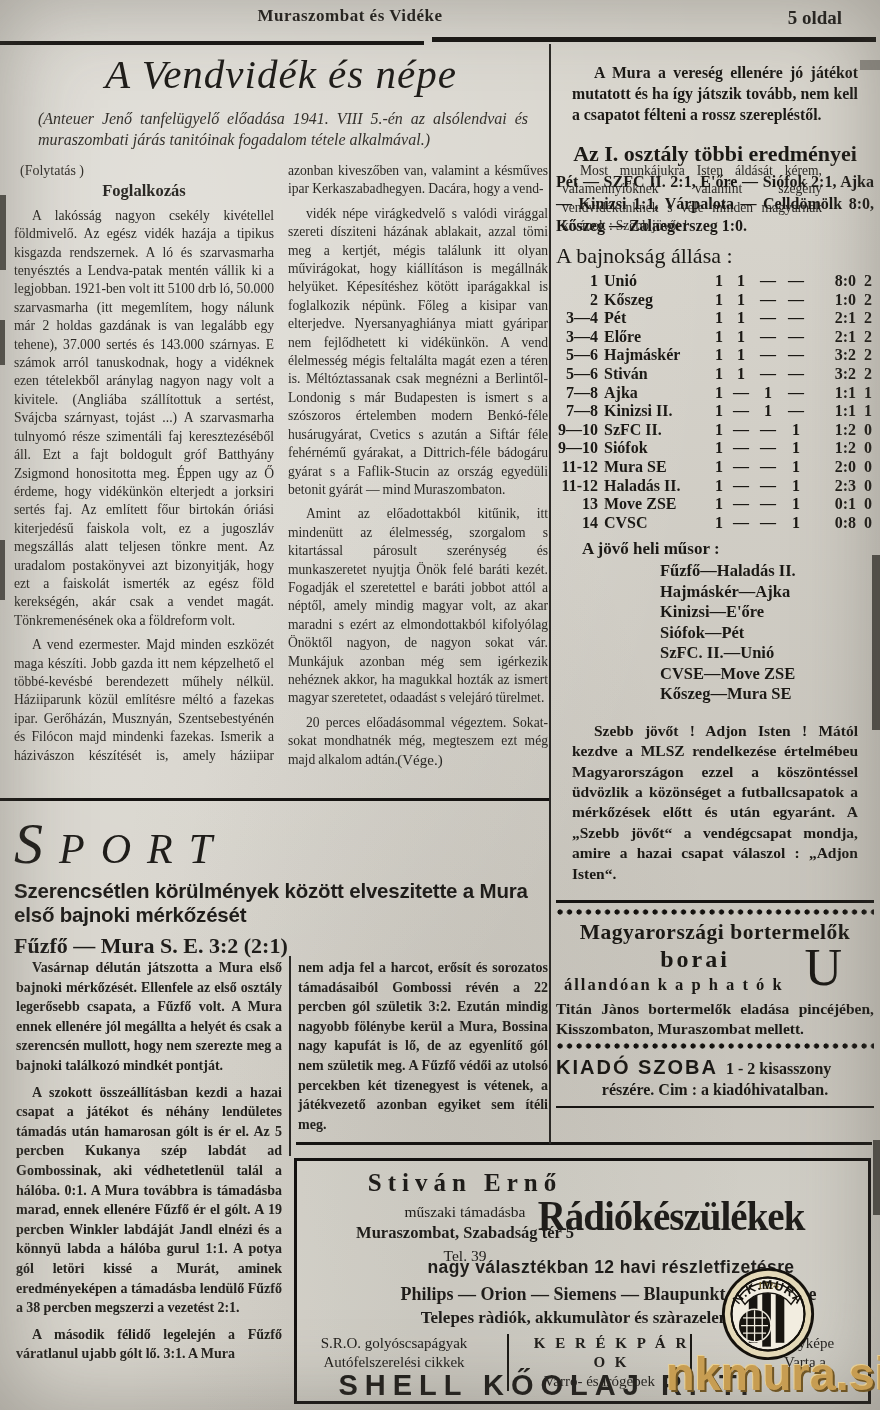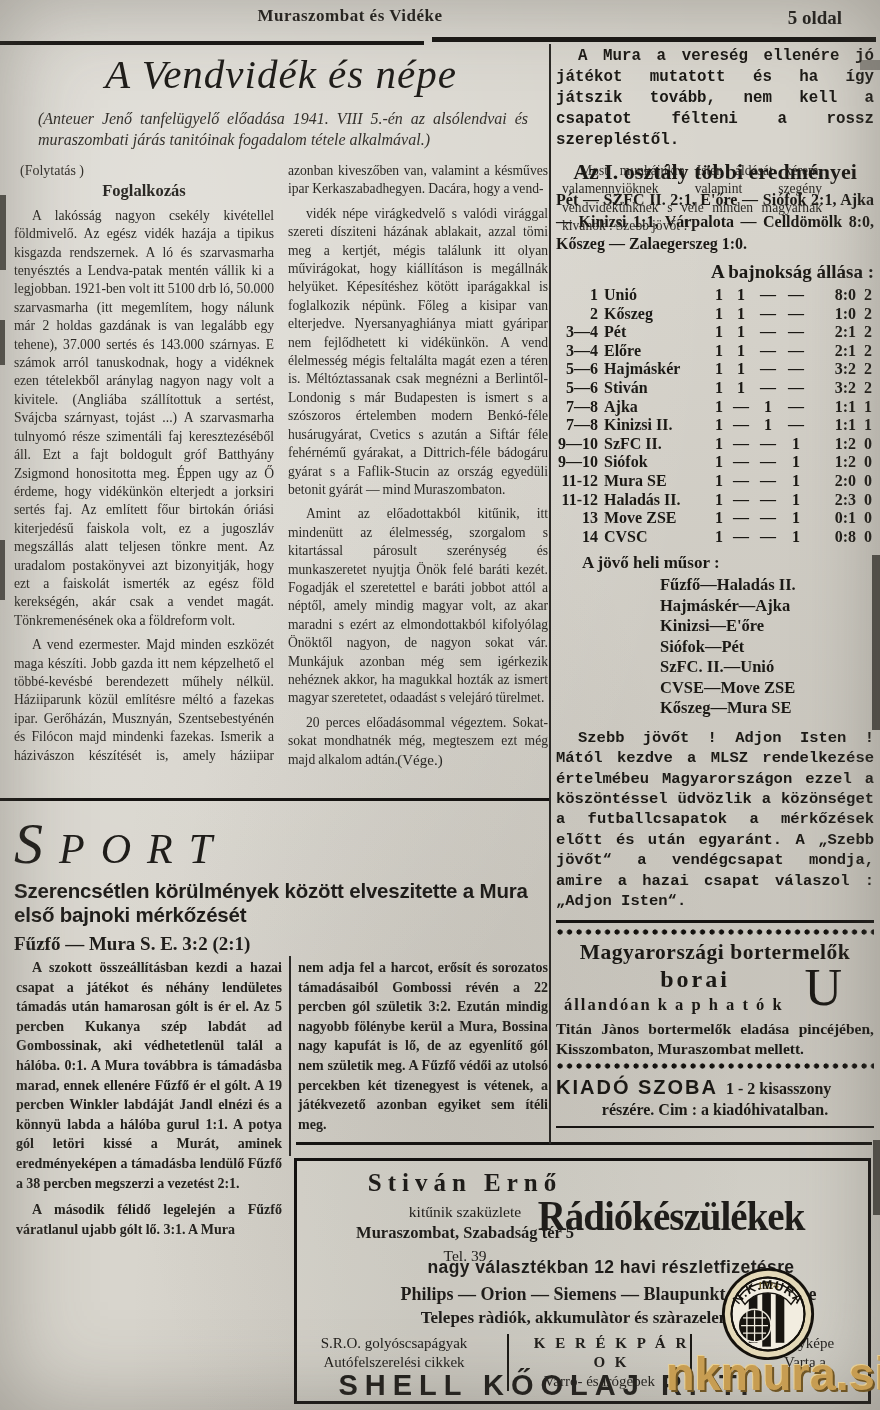--- a/index.html
+++ b/index.html
@@ -32,32 +32,32 @@
   .folytatas{margin:0 0 2px 6px;font-size:14px;color:#34312c;}
   .subhead{margin:2px 0 6px;text-align:center;font-weight:700;font-size:16.5px;}
   .vege{position:absolute;left:300px;top:752px;width:240px;text-align:center;
     font-size:15px;color:#2b2925;}
   
   .sport-head{position:absolute;left:14px;top:810px;width:534px;text-align:left;}
   .sport-title{font-size:42px;letter-spacing:16px;font-weight:500;font-style:italic;}
   .sport-title .big{font-size:58px;}
   .sport-headline{margin-top:2px;font-family:"Liberation Sans",sans-serif;
     font-weight:700;font-size:20.5px;line-height:24px;letter-spacing:-.2px;}
-  .sport-score{margin-top:6px;font-weight:700;font-size:19px;}
+  .sport-score{margin-top:6px;font-weight:700;font-size:22px;}
   .sport-col{position:absolute;font-size:14px;line-height:19.6px;font-weight:700;
     text-align:justify;color:#24221e;word-spacing:-.2px;}
   .sport-col p{margin:0 0 7px;text-indent:16px;}
   .vline{position:absolute;background:#2a2825;}
   
   .rightcol{position:absolute;left:556px;top:46px;width:318px;color:#1b1915;}
   .rc-intro{font-weight:700;font-size:15.8px;line-height:21px;text-align:justify;}
-  .rc-intro p, .rc-note p{margin:0;text-indent:22px;font-family:Liberation Mono, monospace;}
+  .rc-intro p, .rc-note p{margin:16px;text-indent:22px;}
   .rc-heading{margin:8px 6px 4px;text-align:center;font-weight:700;font-size:22px;line-height:26px;}
   .rc-results{font-weight:700;font-size:16px;line-height:22px;text-align:justify;}
-  .rc-sub{margin:6px 0 3px;text-align:right;font-weight:700;font-size:19px;}
+  .rc-sub{margin:6px 0 3px;text-align:left;font-weight:400;font-size:22px;}
   .standings{font-weight:700;font-size:16px;}
   .st-row{display:grid;grid-template-columns:48px 106px 18px 26px 28px 28px 46px 16px;
     line-height:18.6px;}
   .st-row span{display:block;}
   .st-pos{text-align:right;padding-right:6px;}
   .st-name{text-align:left;}
   .st-c{text-align:center;}
   .st-score{text-align:right;}
   .st-pts{text-align:right;}
   .rc-fixhead{margin:7px 0 2px 26px;font-weight:700;font-size:17px;}
@@ -140,20 +140,21 @@
 
   <div class="rule" style="left:0;top:798px;width:549px;height:3px;"></div>
 
   <div class="sport-head">
     <div class="sport-title"><span class="big">S</span><span>PORT</span></div>
     <div class="sport-headline">Szerencsétlen körülmények között elveszitette a Mura első bajnoki mérkőzését</div>
     <div class="sport-score">Fűzfő — Mura S. E. 3:2 (2:1)</div>
   </div>
   <div class="sport-col" style="left:16px;top:958px;width:266px;height:446px;">
 
+  <p>Vasárnap délután játszotta a Mura első bajnoki mérkőzését. Ellenfele az első osztály legerősebb csapata, a Fűzfő volt. A Mura ennek ellenére jól megállta a helyét és csak a szerencsén mullott, hogy nem szerezte meg a bajnoki találkozó mindkét pontját.</p>
       <p>A szokott összeállításban kezdi a hazai csapat a játékot és néhány lendületes támadás után hamarosan gólt is ér el. Az 5 percben Kukanya szép labdát ad Gombossinak, aki védhetetlenül talál a hálóba. 0:1. A Mura továbbra is támadásba marad, ennek ellenére Fűzfő ér el gólt. A 19 percben Winkler labdáját Jandl elnézi és a könnyü labda a hálóba gurul 1:1. A potya gól letöri kissé a Murát, aminek eredményeképen a támadásba lendülő Fűzfő a 38 percben megszerzi a vezetést 2:1.</p>
       <p>A második félidő legelején a Fűzfő váratlanul ujabb gólt lő. 3:1. A Mura</p>
     </div>
   <div class="sport-col" style="left:298px;top:958px;width:250px;height:180px;">
 
   <p style="text-indent:0;">nem adja fel a harcot, erősít és sorozatos támadásaiból Gombossi révén a 22 percben gól születik 3:2. Ezután mindig nagyobb fölénybe kerül a Mura, Bossina nagy kapufát is lő, de az egyenlítő gól nem születik meg. A Fűzfő védői az utolsó percekben két tizenegyest is vétenek, a játékvezető azonban egyiket sem ítéli meg.</p>
     </div>
   <div class="vline" style="left:289px;top:956px;width:2px;height:200px;"></div>
   <div class="rule" style="left:296px;top:1142px;width:576px;height:3px;"></div>
 
@@ -347,21 +348,21 @@
     <div class="dots"></div>
     <div class="room">
       <div class="room-l1"><span class="big">KIADÓ SZOBA</span>&nbsp;&nbsp;<span>1 - 2 kisasszony</span></div>
       <div class="room-l2">részére. Cim : a kiadóhivatalban.</div>
     </div>
     <div class="hr-solid" style="height:2px;margin:7px 0 4px;"></div>
   </div>
 
   <div class="adbox">
     <div class="stivan-name">Stiván Ernő</div>
-    <div class="stivan-sub1">kitűnik szaküzlete</div>
+    <div class="stivan-sub1">műszaki támadásba</div>
     <div class="stivan-sub2">Muraszombat, Szabadság tér 5</div>
     <div class="stivan-sub3">Tel. 39</div>
     <div class="radio-big">Rádiókészülékek</div>
     <div class="radio-offer">nagy választékban 12 havi részletfizetésre</div>
     <div class="radio-brands">Philips — Orion — Siemens — Blaupunkt — Radione</div>
     <div class="radio-types">Telepes ràdiók, akkumulàtor és szàrazelem-töltèssel</div>
     <div class="adcols">
       <div class="adcol">
         <div>S.R.O. golyóscsapágyak</div>
         <div>Autófelszerelési cikkek</div>

